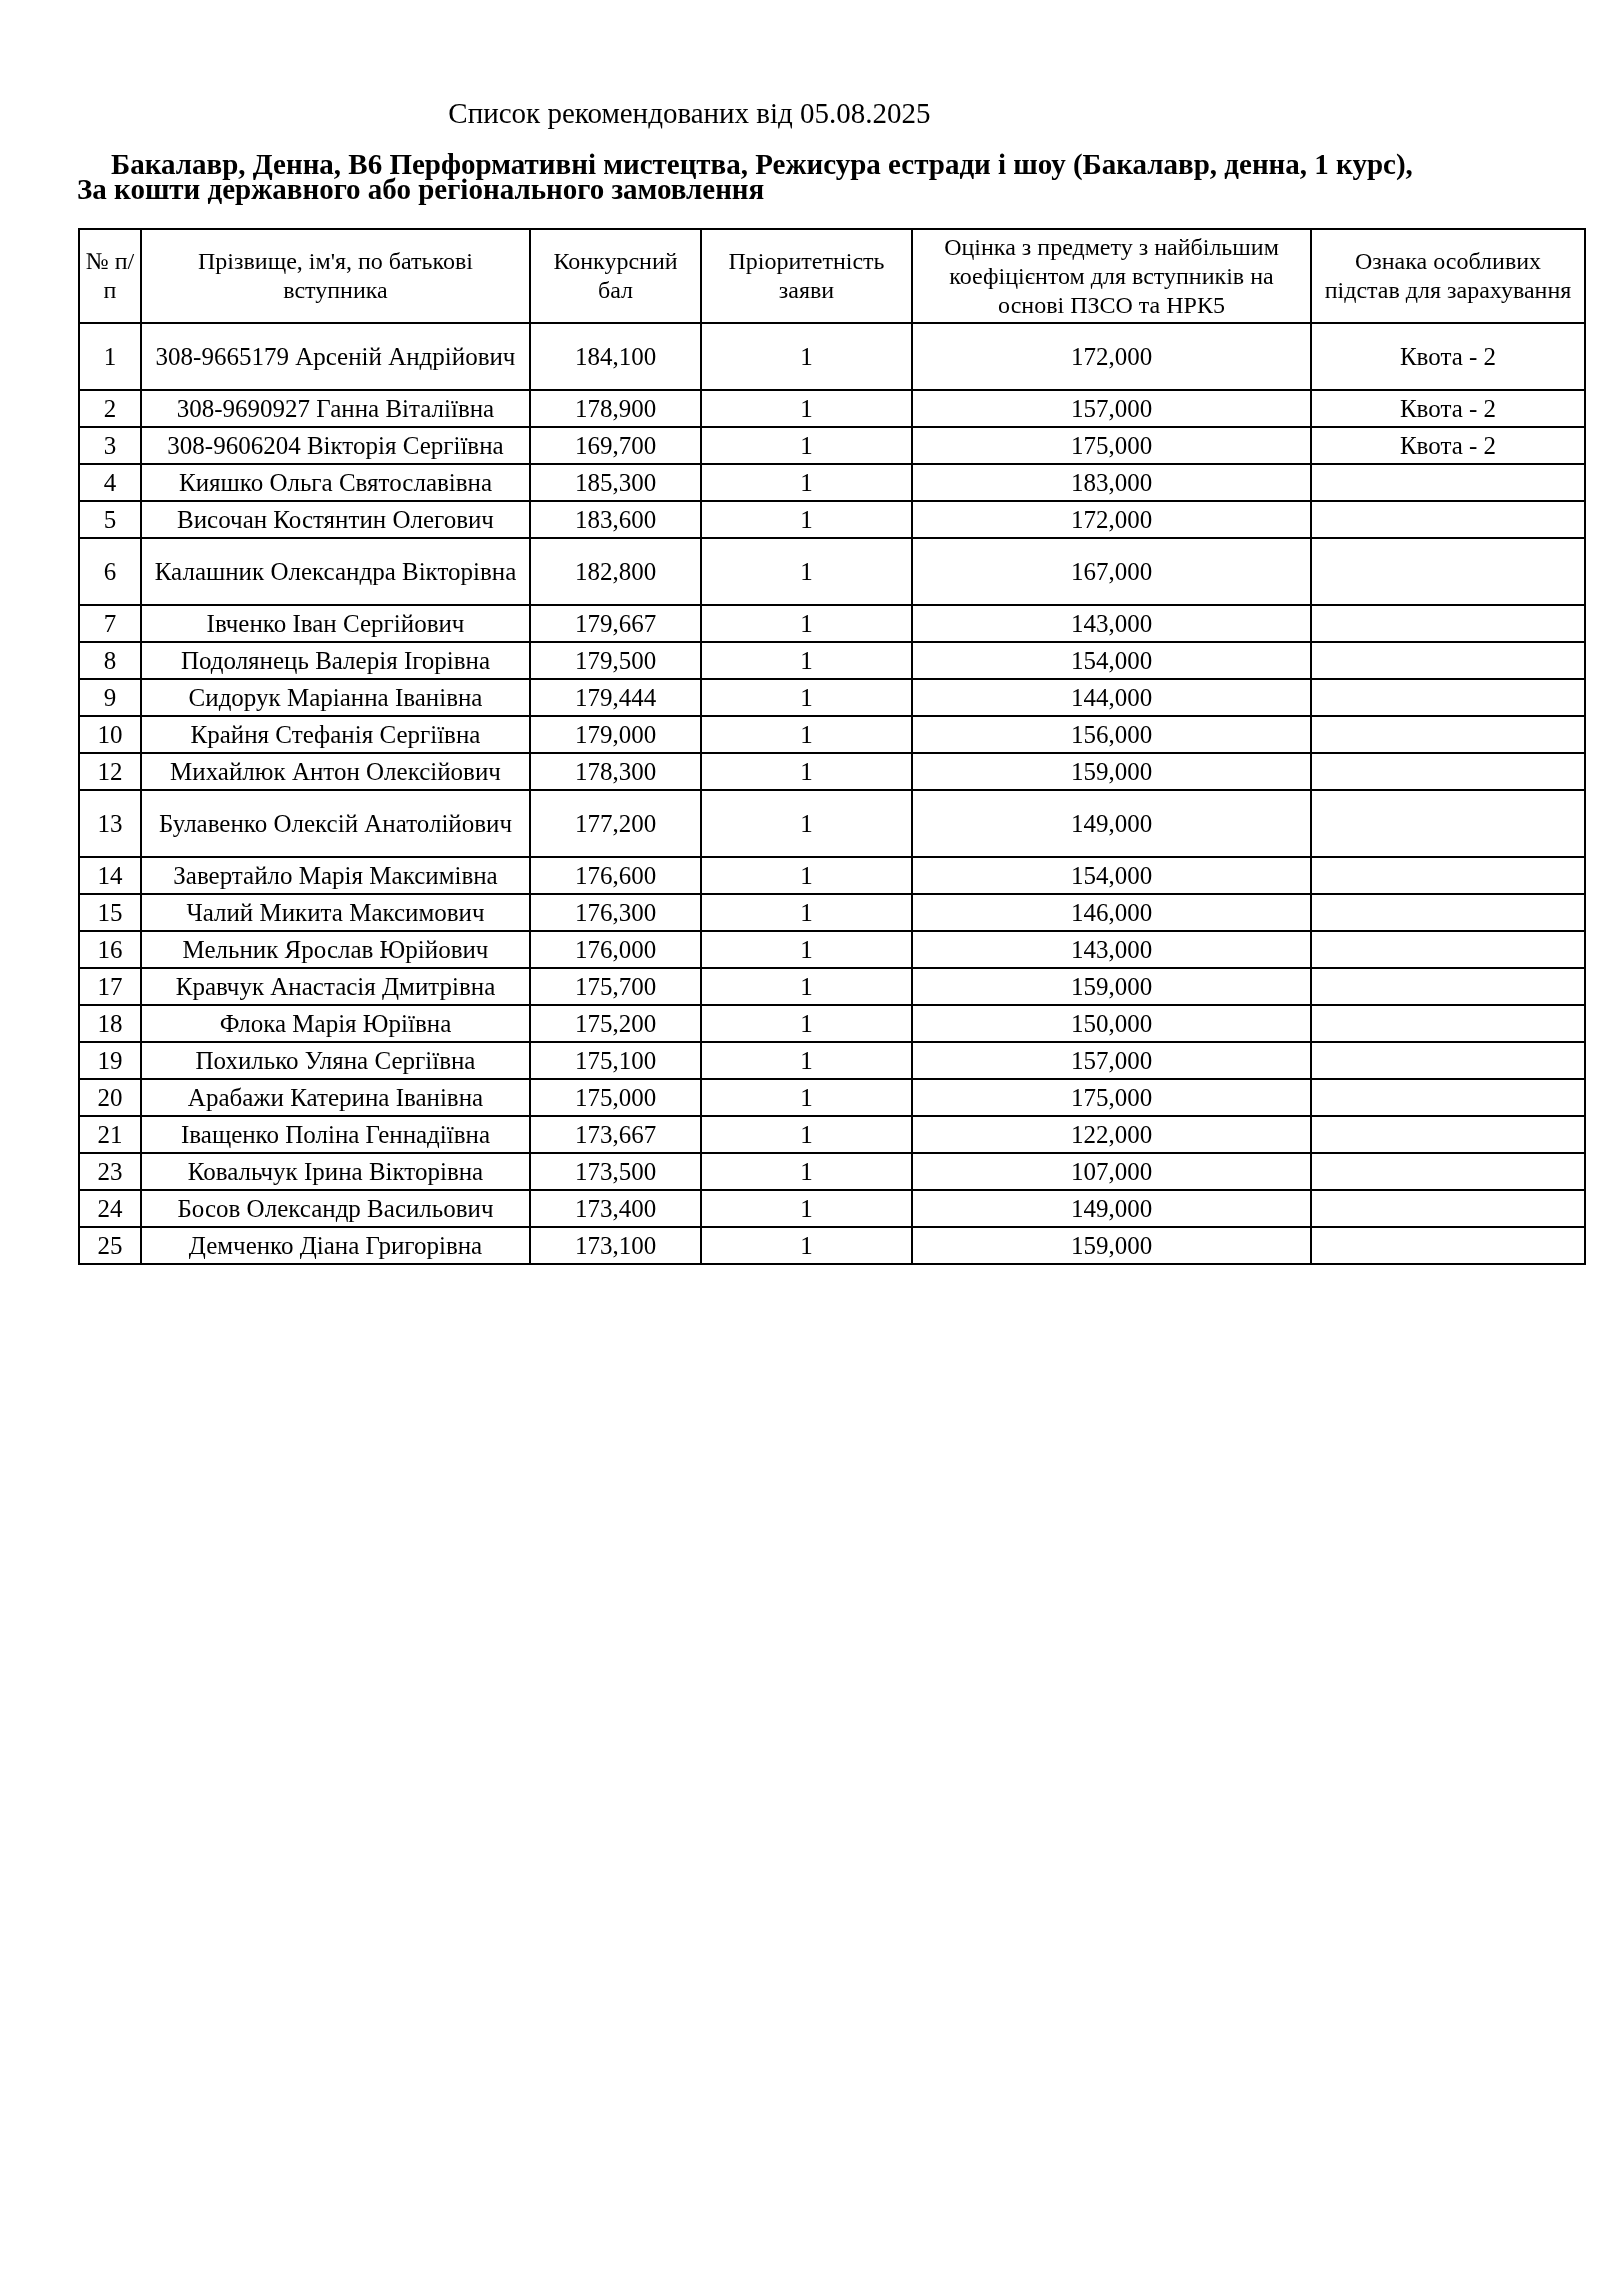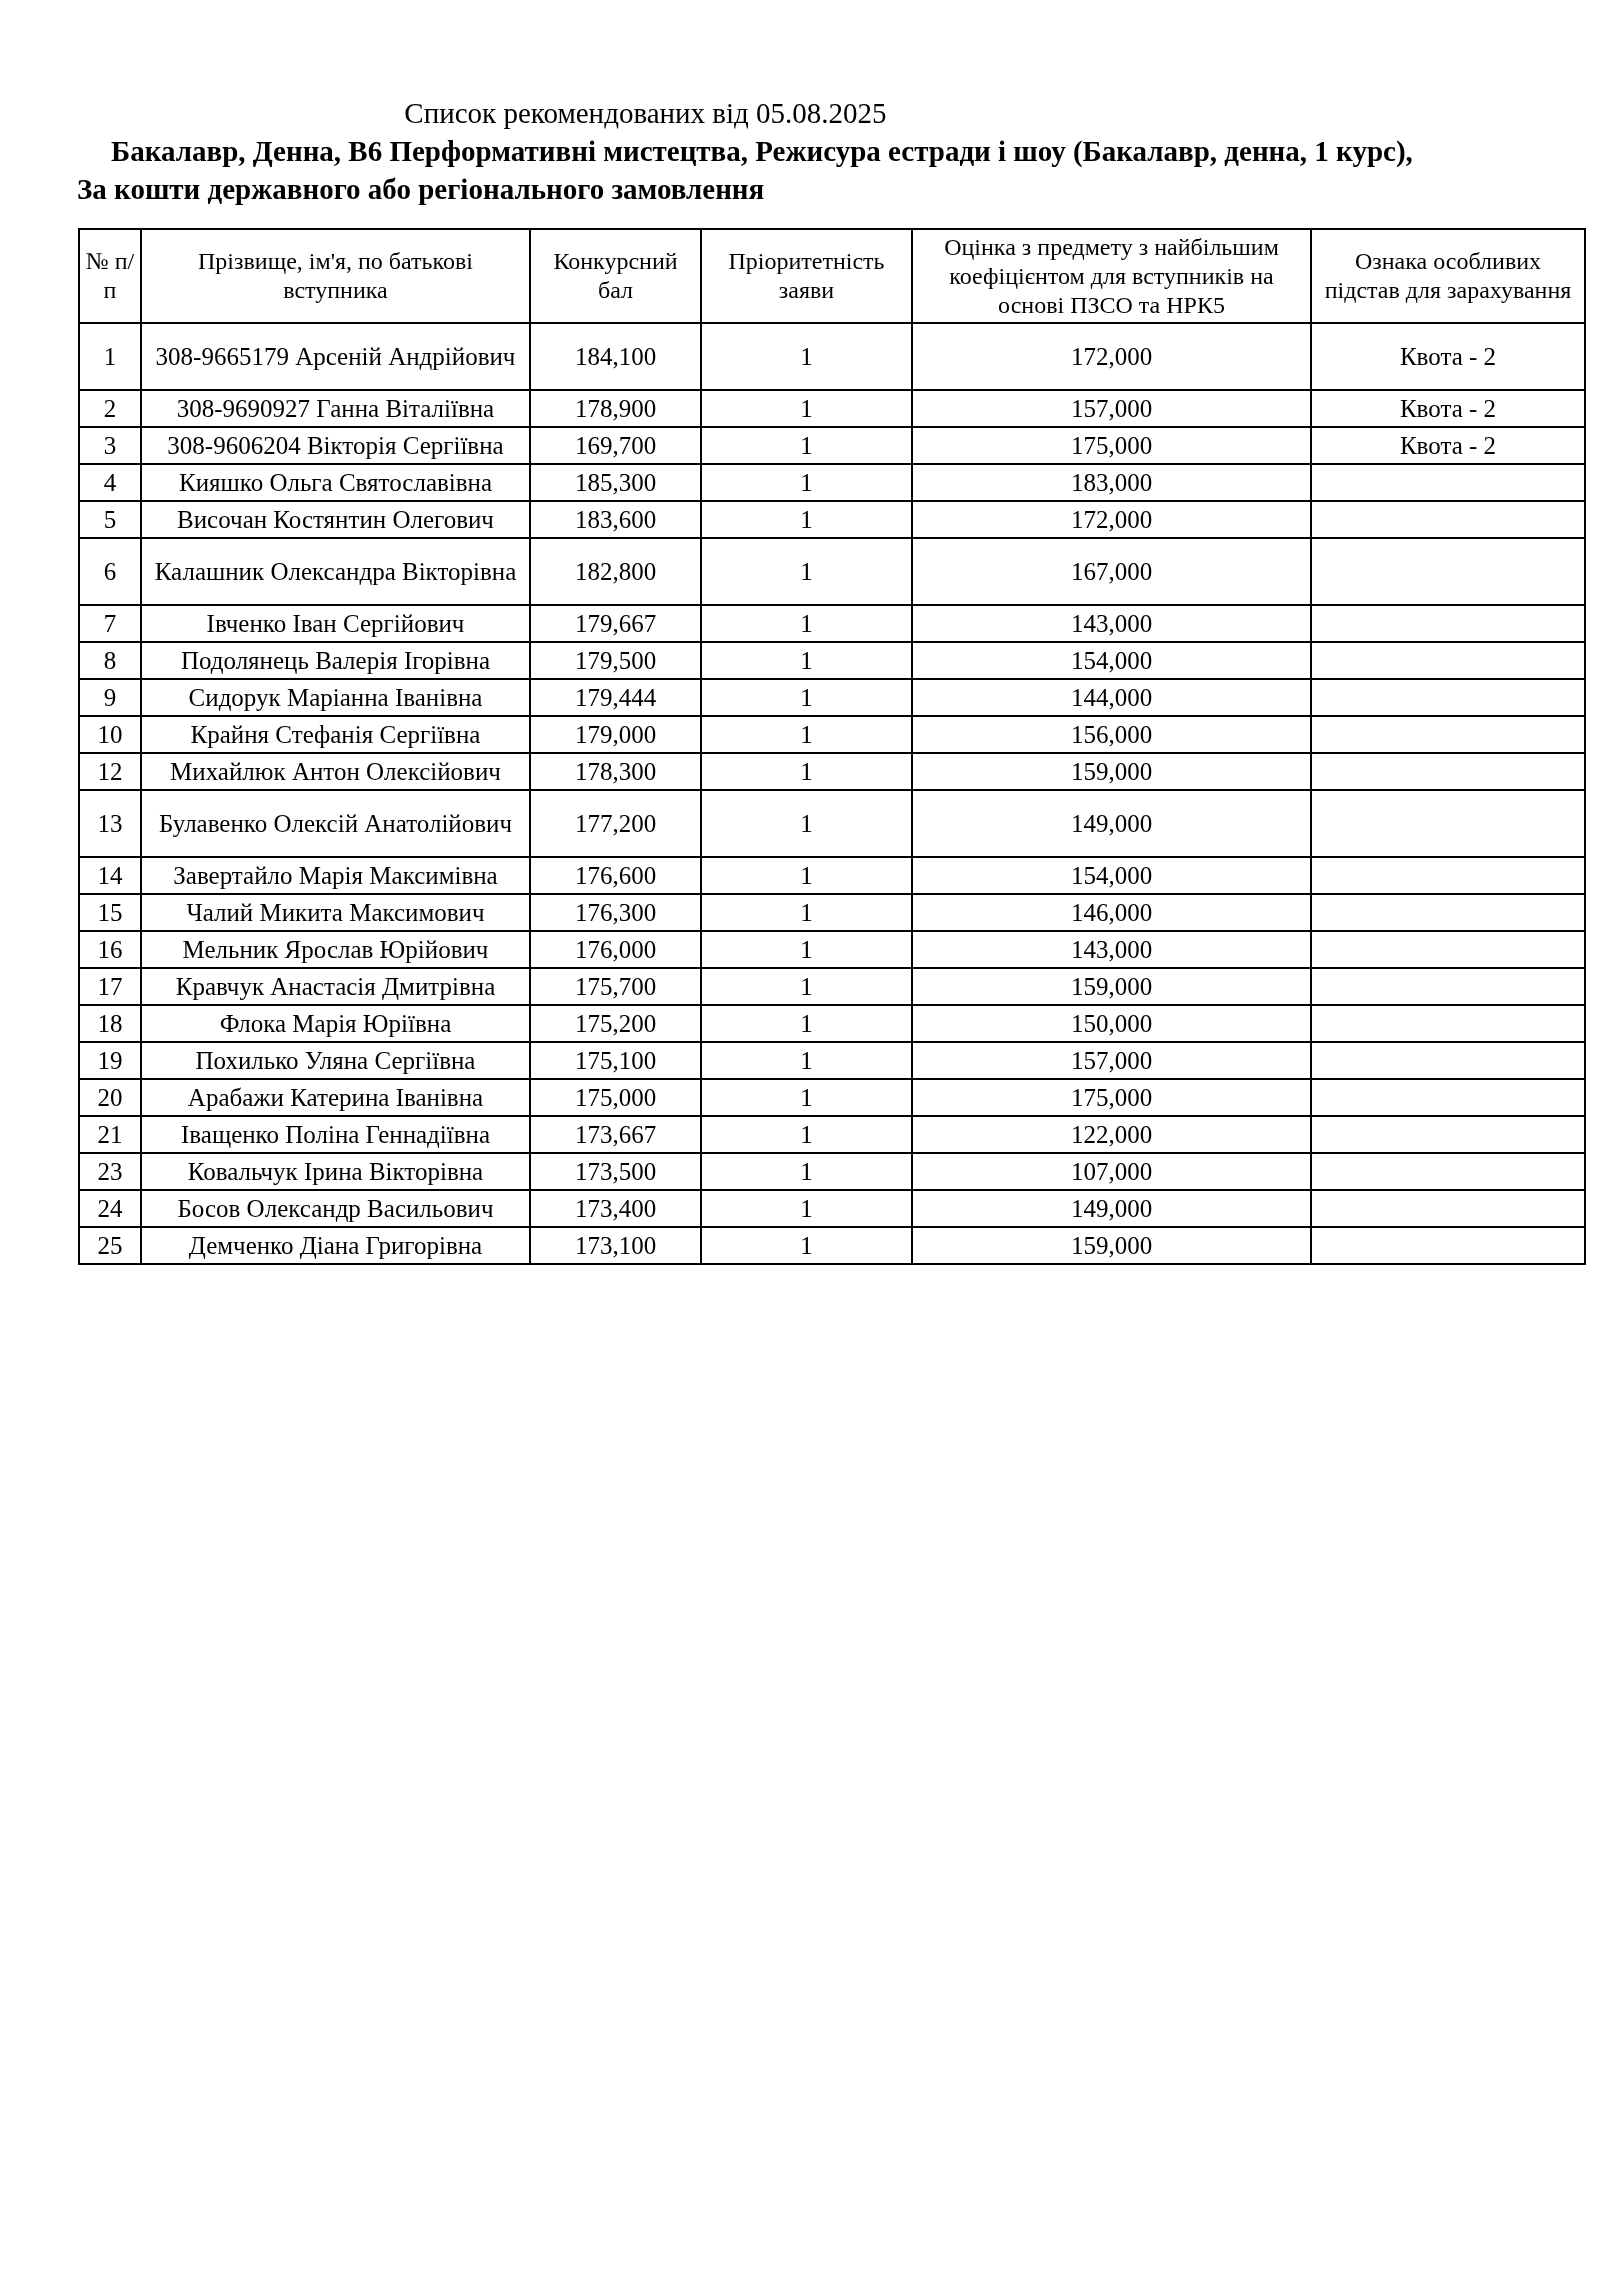--- a/index.html
+++ b/index.html
@@ -1,18 +1,18 @@
 <!DOCTYPE html>
 <html style="font-size:10.5px"><head>
   <meta charset="utf-8">
   <style>
     html, body { margin: 0; padding: 0; background: #ffffff; }
     body { width: 1623px; height: 2295px; position: relative; font-family: "Liberation Serif", "DejaVu Serif", serif; color: #000; }
-    .title { position: absolute; top: 97px; left: 0; width: 1291px; text-align: center; font-size: 29px; }
-    .subtitle1 { position: absolute; top: 135px; left: 111px; font-size: 29px; font-weight: bold; white-space: nowrap; }
+    .title { position: absolute; top: 97px; left: 0; width: 1291px; text-align: center; font-size: 29px; padding-left: 44px; }
+    .subtitle1 { position: absolute; top: 148px; left: 111px; font-size: 29px; font-weight: bold; white-space: nowrap; }
     .subtitle2 { position: absolute; top: 173px; left: 77px; font-size: 29px; font-weight: bold; white-space: nowrap; }
     table { position: absolute; top: 228px; left: 78px; width: 1507px; border-collapse: collapse; table-layout: fixed; font-size: 25px; }
     td, th { border: 2px solid #000; padding: 0 3.9px; vertical-align: middle; font-weight: normal; line-height: 29px; }
     th { text-align: center; height: 92px; font-size: 24px; }
     td.c { text-align: center; }
     td.l { text-align: center; }
     tr.r1 td { height: 35px; }
     tr.r2 td { height: 65px; }
   </style>
 </head>

